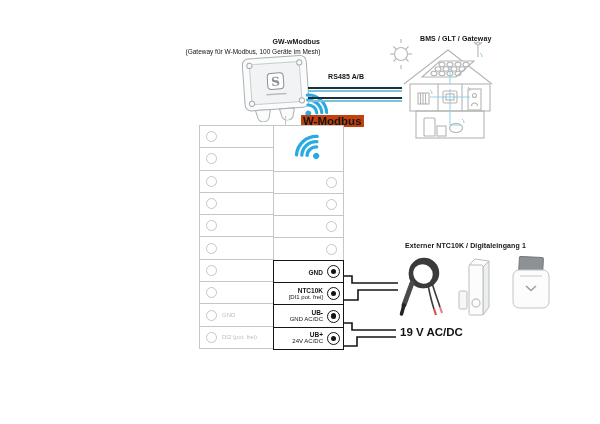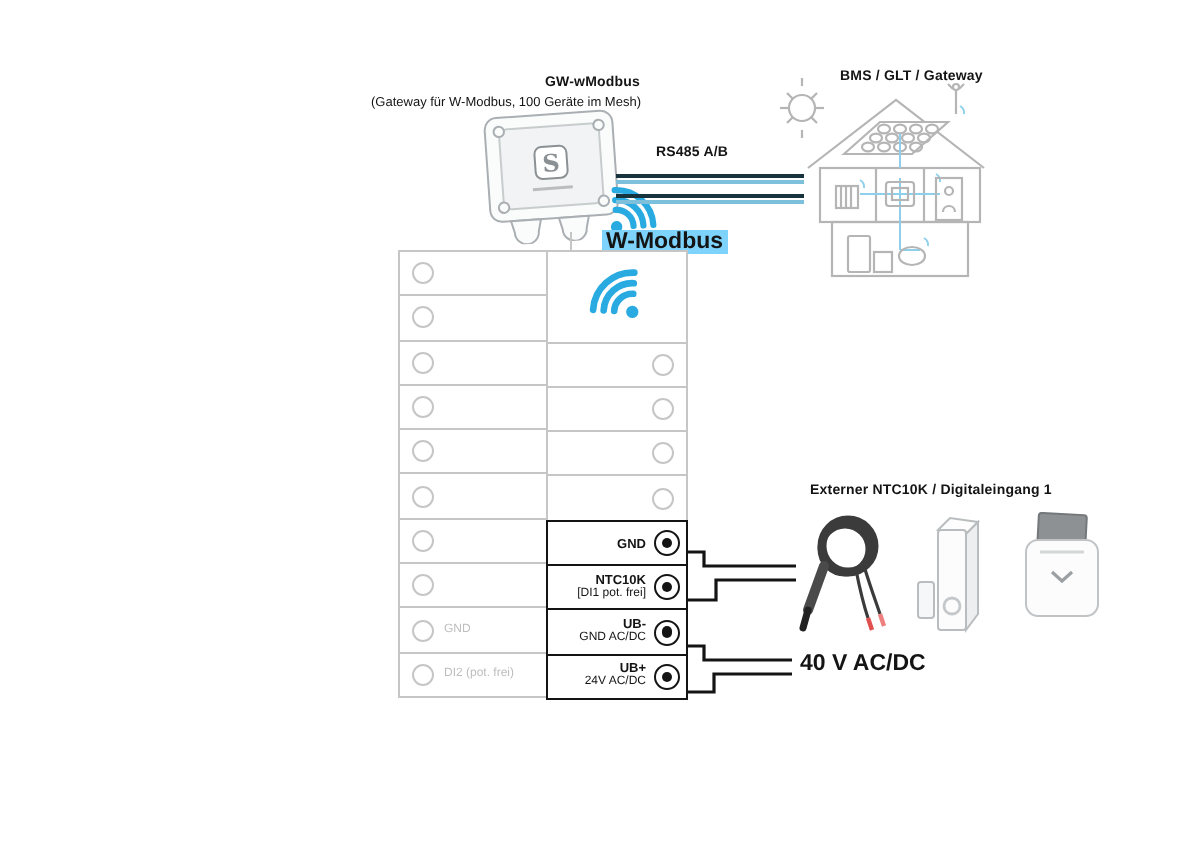--- a/index.html
+++ b/index.html
@@ -175,21 +175,21 @@
       </g>
 
       <g class="g">
         <rect x="34" y="91" width="11" height="18" rx="1"></rect>
         <rect x="47" y="99" width="9" height="10"></rect>
         <ellipse cx="66" cy="101" rx="6.5" ry="4.5"></ellipse>
       </g>
     </svg>
   </div>
 
-  <div class="lbl lbl-big" style="left:301px;top:115px;background:#7dd3fc;padding:0 2px;">W-Modbus</div>
+  <div class="lbl lbl-big" style="left:301px;top:115px;background:#c2410c;padding:0 2px;">W-Modbus</div>
 
   <div class="vtick"></div>
 
   <div class="tblock">
     <div class="tcol tcol-left">
       <div class="cell cell-left">
           <span class="ring"></span>
         </div>
       <div class="cell cell-left">
           <span class="ring"></span>
@@ -307,15 +307,15 @@
       <circle cx="23" cy="46" r="4" fill="none" stroke="#c4c8ca" stroke-width="1.4"></circle>
     </svg>
     <svg width="54" height="60" viewBox="0 0 54 60" style="position:absolute;left:106px;top:3px;">
       <rect x="15" y="1" width="24" height="19" rx="1.5" fill="#8d9194" stroke="#74787a" transform="rotate(3 27 10)"></rect>
       <rect x="9" y="14" width="36" height="38" rx="6" fill="#fcfcfd" stroke="#c0c4c6"></rect>
       <line x1="16" y1="20" x2="38" y2="20" stroke="#d4d7d8" stroke-width="1.4"></line>
       <path d="M22,30 L27,34.5 L32,30" fill="none" stroke="#9ca0a2" stroke-width="1.6"></path>
     </svg>
   </div>
 
-  <div class="lbl lbl-big" style="left:400px;top:326px;">40 V AC/DC</div>
+  <div class="lbl lbl-big" style="left:400px;top:326px;">19 V AC/DC</div>
 
 </div>
 
 </body></html>

